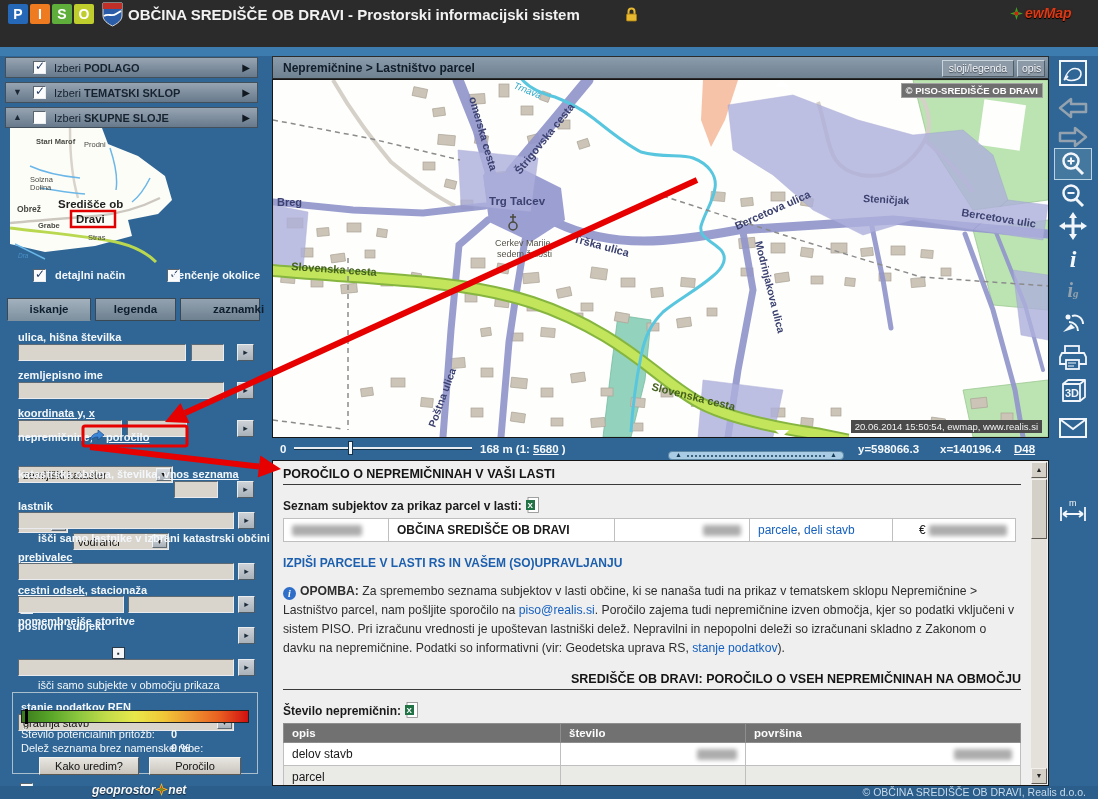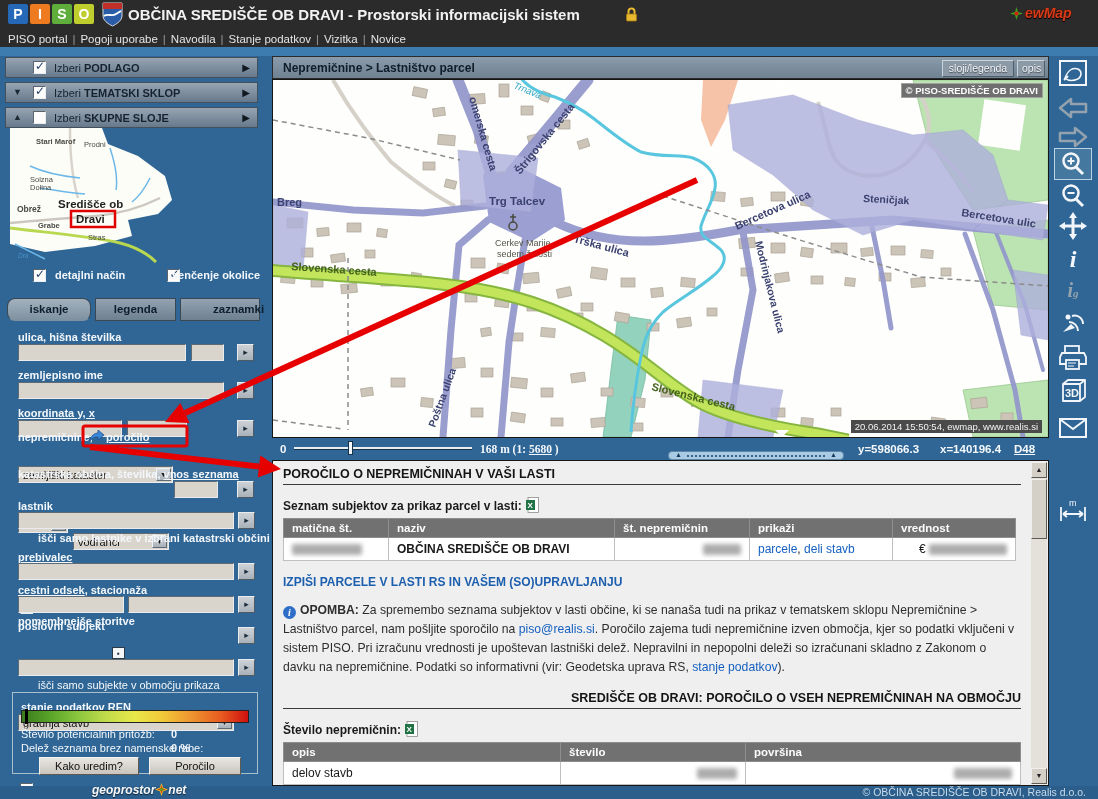--- a/index.html
+++ b/index.html
@@ -27,21 +27,21 @@
   .cbx{width:13px;height:13px;background:#FCFCFC;border:1px solid;border-color:#5A646E #E9EDF0 #E9EDF0 #5A646E;display:inline-block;position:relative;}
   .cbx .ck{position:absolute;left:1px;top:-3px;font:700 12px "DejaVu Sans",sans-serif;color:#243E68;}
   .optlab{color:#F3F7FB;font:700 11px "Liberation Sans",sans-serif;}
   .flabel{color:#F3F7FB;font:700 11px "Liberation Sans",sans-serif;white-space:nowrap;}
   .flink{text-decoration:underline;cursor:pointer;}
   .inp{background:#D9D5CD;border:1px solid;border-color:#5E6A74 #E9EBEE #E9EBEE #5E6A74;height:17px;font:11px "Liberation Sans",sans-serif;color:#111;padding:0 3px;}
   .gobtn{width:17px;height:17px;background:linear-gradient(#CDD2D7,#A9B1B9);border:1px solid;border-color:#E8ECEF #4E5A64 #4E5A64 #E8ECEF;color:#1A2A38;font-size:9px;line-height:15px;text-align:center;cursor:pointer;}
   .sel{background:#D9D5CD;border:1px solid;border-color:#5E6A74 #E9EBEE #E9EBEE #5E6A74;position:relative;font:11px "Liberation Sans",sans-serif;color:#111;padding:2px 18px 0 4px;height:17px;cursor:pointer;white-space:nowrap;overflow:hidden;}
   .sel .db{position:absolute;right:1px;top:1px;width:15px;height:13px;background:linear-gradient(#D8DCE0,#A8B0B8);border:1px solid;border-color:#F0F2F4 #5E6A74 #5E6A74 #F0F2F4;text-align:center;font-size:7px;color:#1A1A1A;line-height:12px;}
   .tabbtn{height:23px;background:linear-gradient(#93A2B0,#6E8191);border:1px solid #3A4854;color:#0E1E2E;font:700 11.5px/21px "Liberation Sans",sans-serif;text-align:center;cursor:pointer;}
-  .tabbtn.active{background:linear-gradient(#A3B1BD,#7E91A0);border-bottom-color:#7E91A0;border-radius:8px;}
+  .tabbtn.active{background:linear-gradient(#A3B1BD,#7E91A0);border-bottom-color:#7E91A0;}
   .renpanel{border:1px solid #A9BFCE;}
   .renbar{background:linear-gradient(90deg,#3A7A1E,#58A528,#8CC63F,#C2DC4A,#E8E84A,#F0C838,#EE9430,#E85E20,#D01010);border:1px solid #222;}
   .clsbtn{background:linear-gradient(#E8E6E1,#C9C5BD);border:1px solid;border-color:#F4F2EE #5E5A52 #5E5A52 #F4F2EE;color:#111;font:11px/16px "Liberation Sans",sans-serif;text-align:center;cursor:pointer;}
 
   
   .maphdr{left:272px;top:56px;width:777px;height:23px;background:linear-gradient(#8A9BAB,#6F8292);border:1px solid #2B2B2B;}
   .maphdr .bc{position:absolute;left:10px;top:4px;color:#101C28;font:700 12px "Liberation Sans",sans-serif;}
   .hbtn{position:absolute;top:3px;height:17px;background:#8C99A6;border:1px solid;border-color:#C9D3DB #505C66 #505C66 #C9D3DB;color:#F2F5F8;font:10.5px/15px "Liberation Sans",sans-serif;text-align:center;text-shadow:0 1px 1px #3A444E;cursor:pointer;padding:0 4px;}
   .mapframe{left:272px;top:79px;width:777px;height:359px;border:1px solid #161616;background:#fff;}
   .wmark{position:absolute;font:700 9.5px "Liberation Sans",sans-serif;color:#fff;background:#6F6F6F;border:1px solid #A2A2A2;padding:1px 4px;}
@@ -108,23 +108,20 @@
     <svg class="abs" style="left:625px;top:7px;" width="13" height="15" viewBox="0 0 13 15">
       <path d="M3.5,7 V4.5 a3,3 0 0 1 6,0 V7" stroke="#E8B830" stroke-width="2" fill="none"></path>
       <rect x="1.5" y="7" width="10" height="7" rx="1" fill="#E8B830" stroke="#A87E10" stroke-width="0.8"></rect>
     </svg>
     <svg class="abs" style="left:1010px;top:7px;" width="13" height="13" viewBox="0 0 13 13">
       <polygon points="6.5,0 8,5 13,6.5 8,8 6.5,13 5,8 0,6.5 5,5" fill="#3FA01E"></polygon>
       <circle cx="6.5" cy="6.5" r="2" fill="#D02010"></circle>
     </svg>
     <span class="abs ewmap" style="left:1025px;top:5px;">ewMap</span>
 
-    <div class="abs menubar" style="left:8px;top:29px;">
-      <a>PISO portal</a><span class="menusep">|</span><a>Pogoji uporabe</a><span class="menusep">|</span><a>Navodila</a><span class="menusep">|</span><a>Stanje podatkov</a><span class="menusep">|</span><a>Vizitka</a><span class="menusep">|</span><a>Novice</a>
-    </div>
   </div>
   <div class="abs blustrip"></div>
 
   
   
   <div class="abs accbar" style="top:57px;">
     <span class="cbx" style="position:absolute;left:27px;top:3px;">
         <span class="ck">✓</span>
       </span>
     <span class="acclab"><span>Izberi</span> <b>PODLAGO</b></span>
@@ -427,21 +424,21 @@
     <div class="stamp" style="bottom:4px;right:6px;">20.06.2014 15:50:54, ewmap, www.realis.si</div>
     <div class="tri-up-w" style="position:absolute;left:502px;top:0;"></div>
     <div class="tri-dn-w" style="position:absolute;left:502px;bottom:0;"></div>
   </div>
 
   
   <div class="abs statusbar">
     <span class="abs" style="left:8px;top:5px;">0</span>
     <div class="slider-track"></div>
     <div class="slider-handle"></div>
-    <span class="abs" style="left:208px;top:5px;font-family:Liberation Serif, serif;"><span>168 m (1:</span> <span class="flink">5680</span> <span>)</span></span>
+    <span class="abs" style="left:208px;top:5px;"><span>168 m (1:</span> <span class="flink">5680</span> <span>)</span></span>
     <span class="abs" style="left:586px;top:5px;">y=598066.3</span>
     <span class="abs" style="left:668px;top:5px;">x=140196.4</span>
     <span class="abs flink" style="left:742px;top:5px;">D48</span>
   </div>
 
   
   <div class="abs splitter">
     <span class="st" style="left:6px;">▲</span>
     <span class="dots"></span>
     <span class="st" style="right:6px;">▲</span>
@@ -460,27 +457,20 @@
 
       <table class="rtab">
         <colgroup>
             <col style="width:105px">
             <col style="width:226px">
             <col style="width:135px">
             <col style="width:143px">
             <col style="width:123px">
           </colgroup>
         <tbody>
-            <tr>
-          <th>matična št.</th>
-          <th>naziv</th>
-          <th>št. nepremičnin</th>
-          <th>prikaži</th>
-          <th>vrednost</th>
-        </tr>
         <tr>
           <td><span class="rdx" style="width:70px;"></span></td>
           <td style="font-weight:700;">OBČINA SREDIŠČE OB DRAVI</td>
           <td style="text-align:right;"><span class="rdx" style="width:38px;"></span></td>
           <td><span class="blulink">parcele</span><span>, </span><span class="blulink">deli stavb</span></td>
           <td style="text-align:right;"><span>€</span> <span class="rdx" style="width:78px;"></span></td>
         </tr>
       </tbody>
         </table>
 

